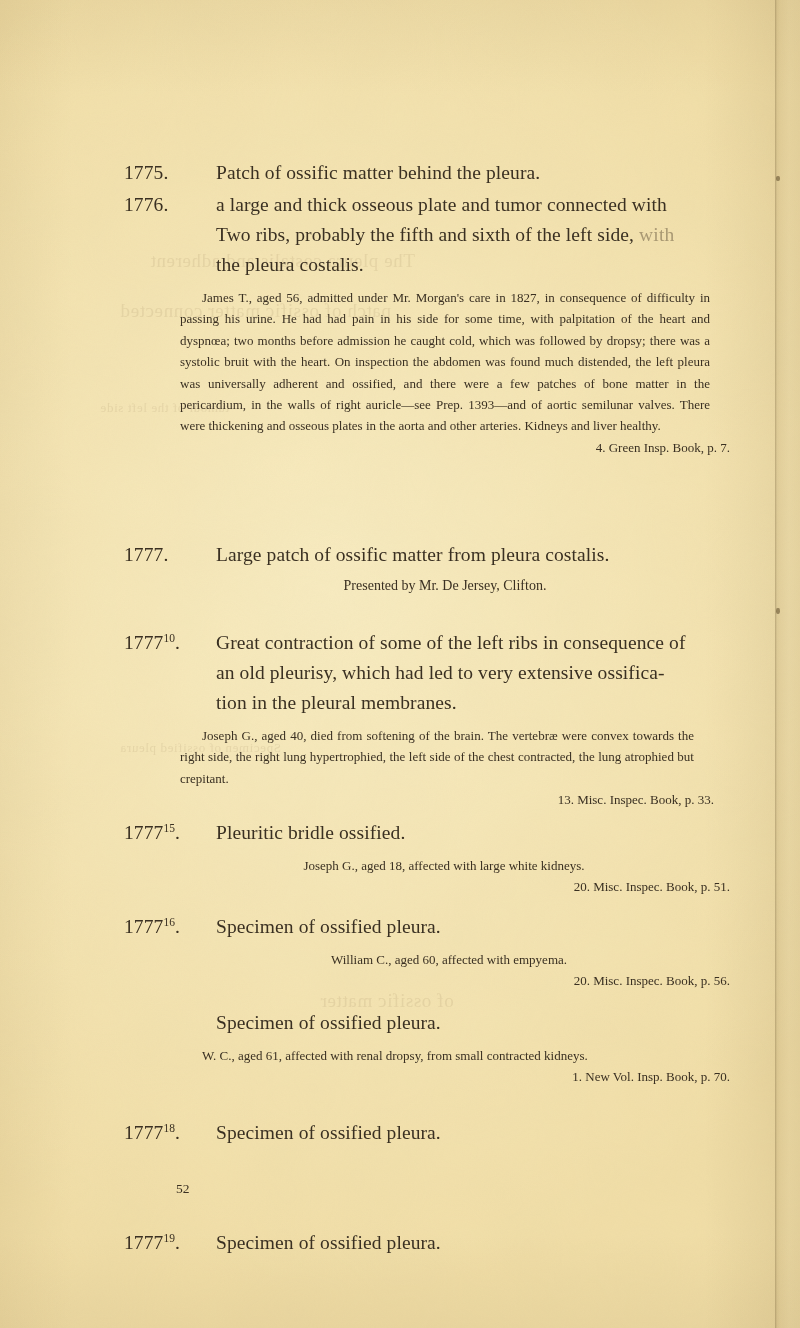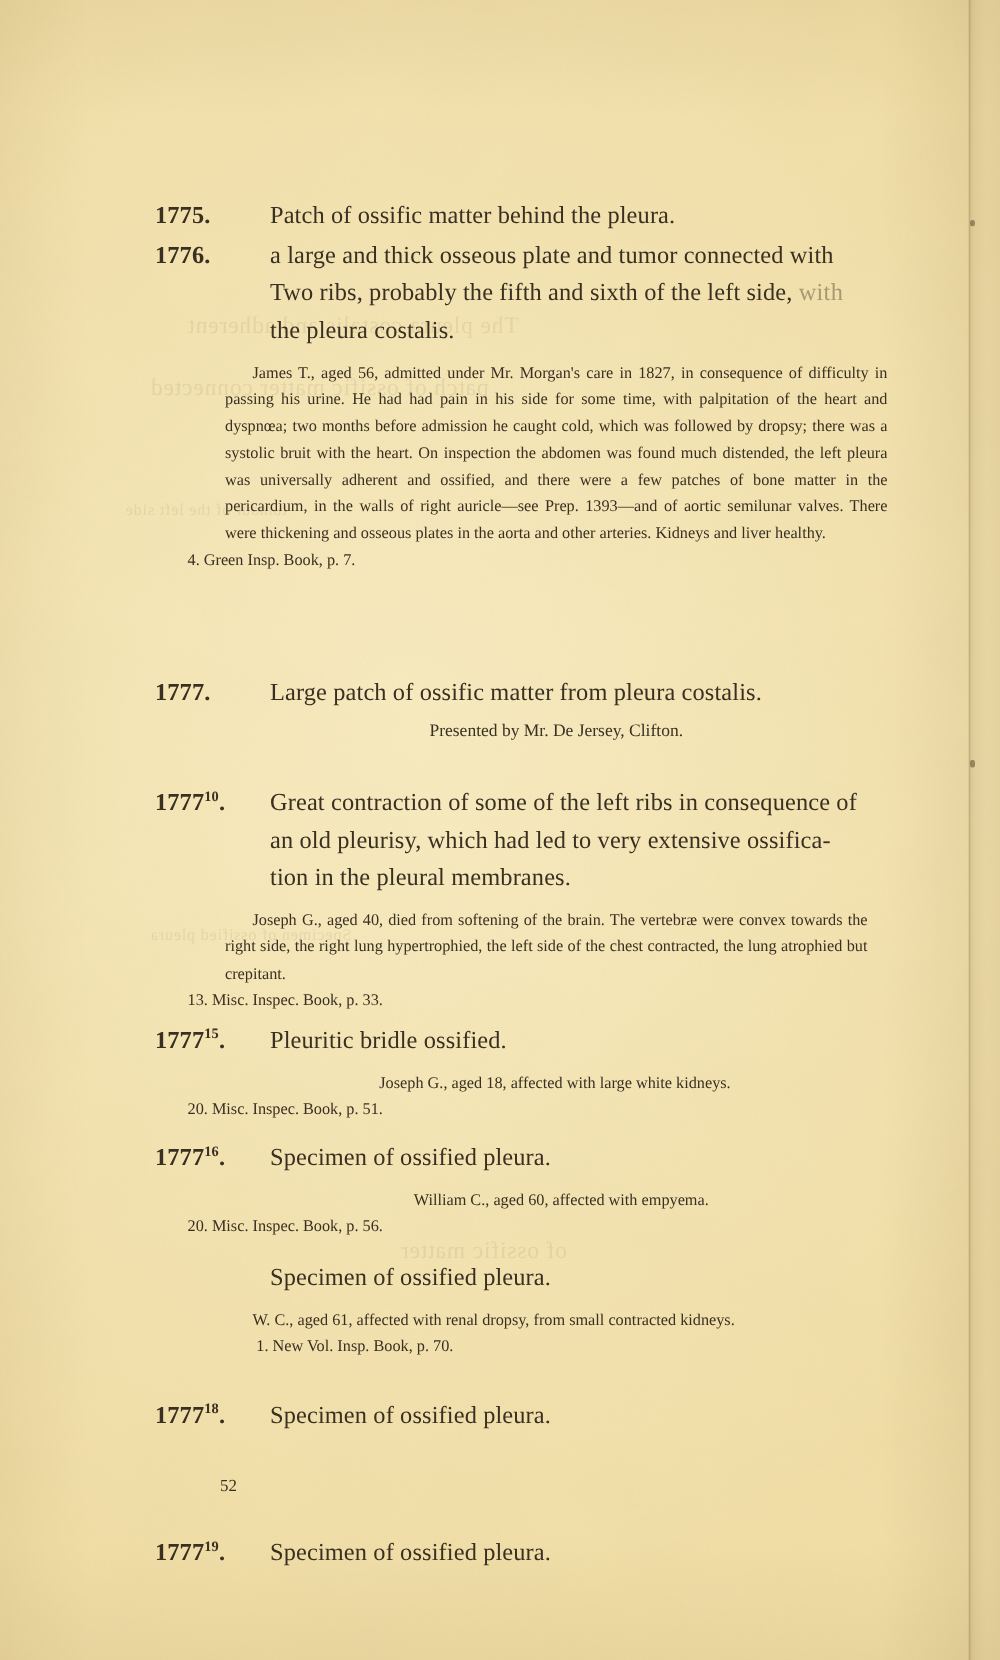--- a/index.html
+++ b/index.html
@@ -77,21 +77,20 @@
   .entry-num {
     position: absolute;
     left: 0;
     top: 0;
     width: 165px;
     text-align: center;
     padding-left: 124px;
     box-sizing: border-box;
     font-size: 19.5px;
     white-space: nowrap;
-    font-weight: bold;
   }
   .entry-num sup {
     font-size: 11.5px;
     vertical-align: super;
     line-height: 0;
   }
   .entry-title {
     display: block;
     text-align: justify;
     text-align-last: left;
@@ -110,21 +109,21 @@
     text-align: justify;
     margin: 7px 12px 0 0;
     padding-left: 180px;
     padding-right: 78px;
     text-indent: 22px;
   }
   .note.no-indent { text-indent: 0; }
   .cite {
     font-size: 13px;
     line-height: 21.4px;
-    text-align: left;
+    text-align: right;
     padding-left: 150px;
     padding-right: 70px;
     margin: 0;
   }
   .presented {
     font-size: 14px;
     line-height: 22px;
     text-align: center;
     padding-left: 150px;
     padding-right: 60px;

